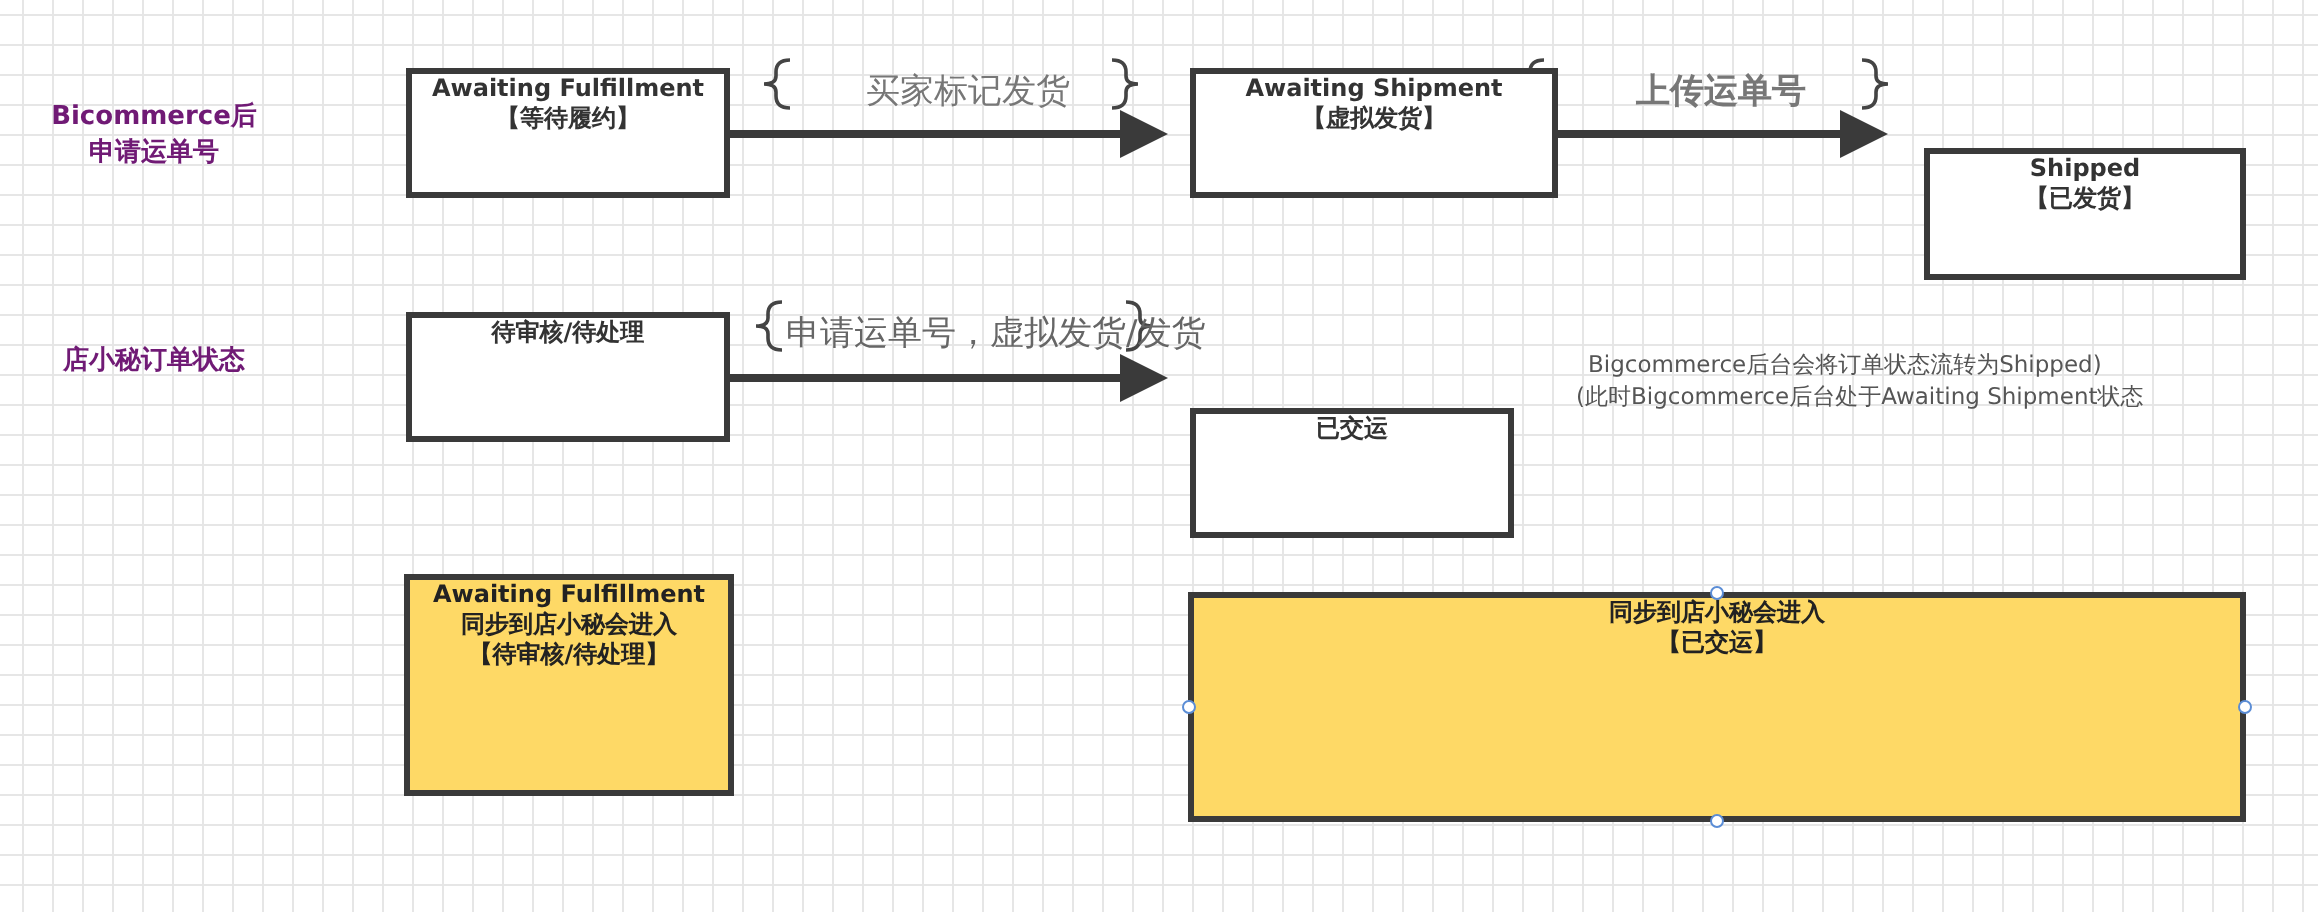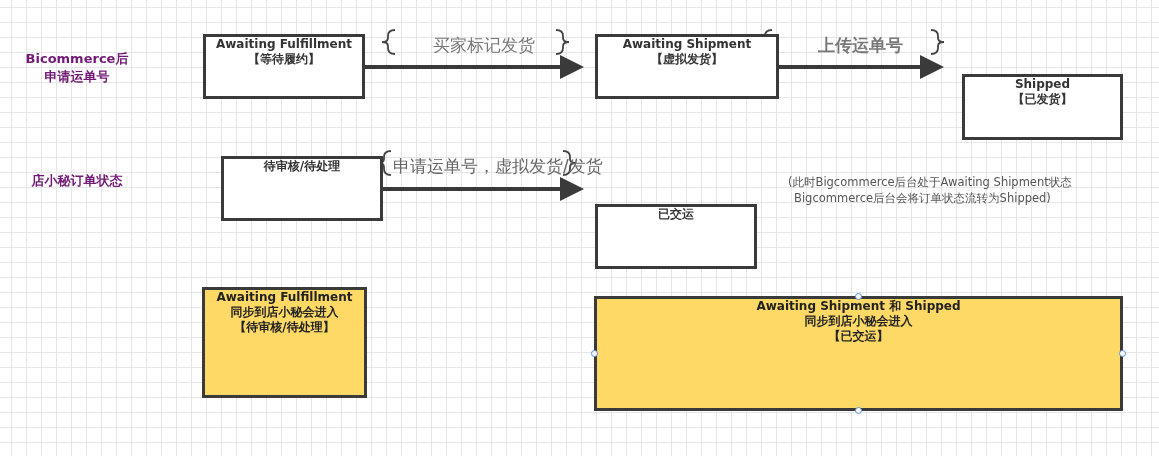--- a/index.html
+++ b/index.html
@@ -122,39 +122,38 @@
 </div>
 <div class="box" style="left:595px; top:34px; width:184px; height:65px;">
   <span>Awaiting Shipment</span>
   <span>【虚拟发货】</span>
 </div>
 <div class="box" style="left:962px; top:30px; width:161px; height:66px;margin-top:44px;">
   <span>Shipped</span>
   <span>【已发货】</span>
 </div>
 
-<div class="box" style="left:203px; top:156px; width:162px; height:65px;margin-left:18px;">
+<div class="box" style="left:203px; top:156px; width:162px; height:65px;">
   <span>待审核/待处理</span>
 </div>
 <div class="box" style="left:595px; top:156px; width:162px; height:65px;margin-top:48px;">
   <span>已交运</span>
 </div>
 
 <div class="note" style="left:788px; top:174px;">
+  <div style="padding-left:6px;">Bigcommerce后台会将订单状态流转为Shipped)</div>
   <div>(此时Bigcommerce后台处于Awaiting Shipment状态</div>
-  <div style="padding-left:6px;">Bigcommerce后台会将订单状态流转为Shipped)</div>
 </div>
 
 <div class="box yellow" style="left:202px; top:287px; width:165px; height:111px;">
   <span>Awaiting Fulfillment</span>
   <span>同步到店小秘会进入</span>
   <span>【待审核/待处理】</span>
 </div>
 <div class="box yellow" style="left:594px; top:296px; width:529px; height:115px;">
-  <span>Awaiting Shipment 和 Shipped</span>
   <span>同步到店小秘会进入</span>
   <span>【已交运】</span>
 </div>
 
 <div class="handle" style="left:855px; top:293px;"></div>
 <div class="handle" style="left:855px; top:407px;"></div>
 <div class="handle" style="left:591px; top:350px;"></div>
 <div class="handle" style="left:1119px; top:350px;"></div>
 
 </body></html>

